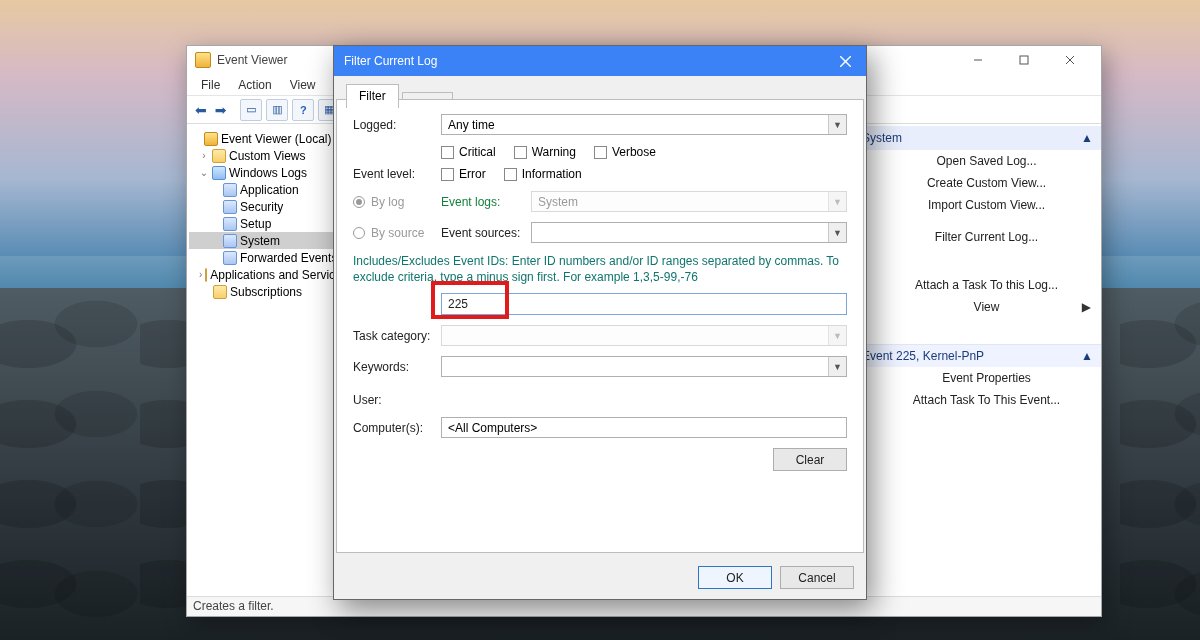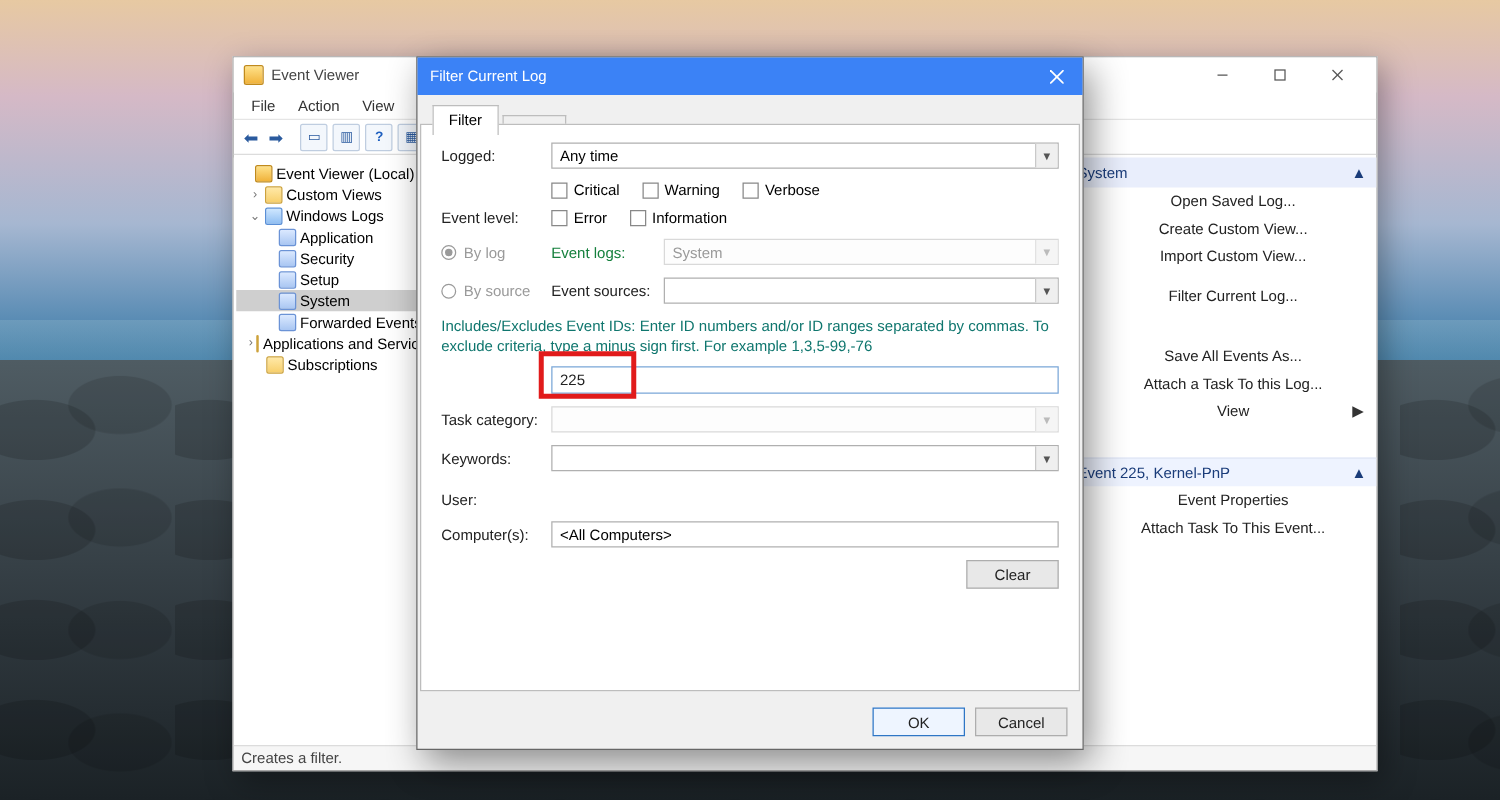--- a/index.html
+++ b/index.html
@@ -198,21 +198,20 @@
           <span>▲</span>
         </div>
         <div class="item">Open Saved Log...</div>
         <div class="item">Create Custom View...</div>
         <div class="item">Import Custom View...</div>
         <div class="item" style="height:10px"></div>
         <div class="item">Filter Current Log...</div>
         <div class="item" style="height:10px"></div>
         <div class="item" style="opacity:0"></div>
         <div class="item" style="height:8px"></div>
-        <div class="item">Save All Events As...</div>
         <div class="item">Attach a Task To this Log...</div>
         <div class="item"><span>View</span><span class="chev">▶</span></div>
         <div class="item" style="height:26px"></div>
         <div class="sub">
           <span>Event 225, Kernel-PnP</span>
           <span>▲</span>
         </div>
         <div class="item">Event Properties</div>
         <div class="item">Attach Task To This Event...</div>
       </div>

